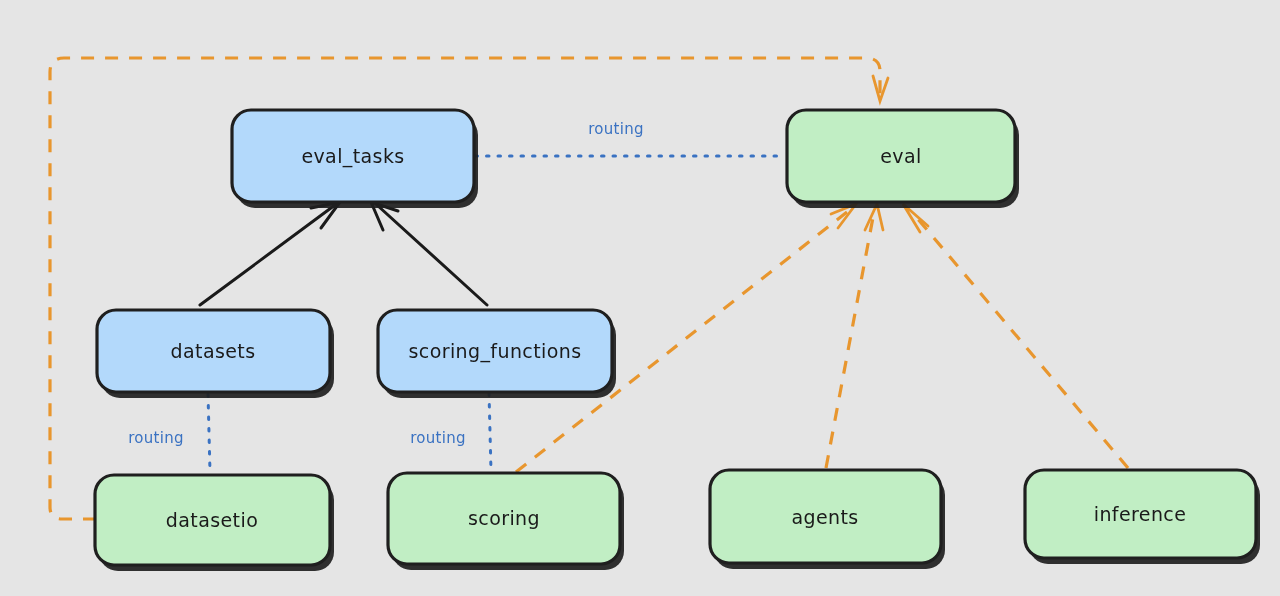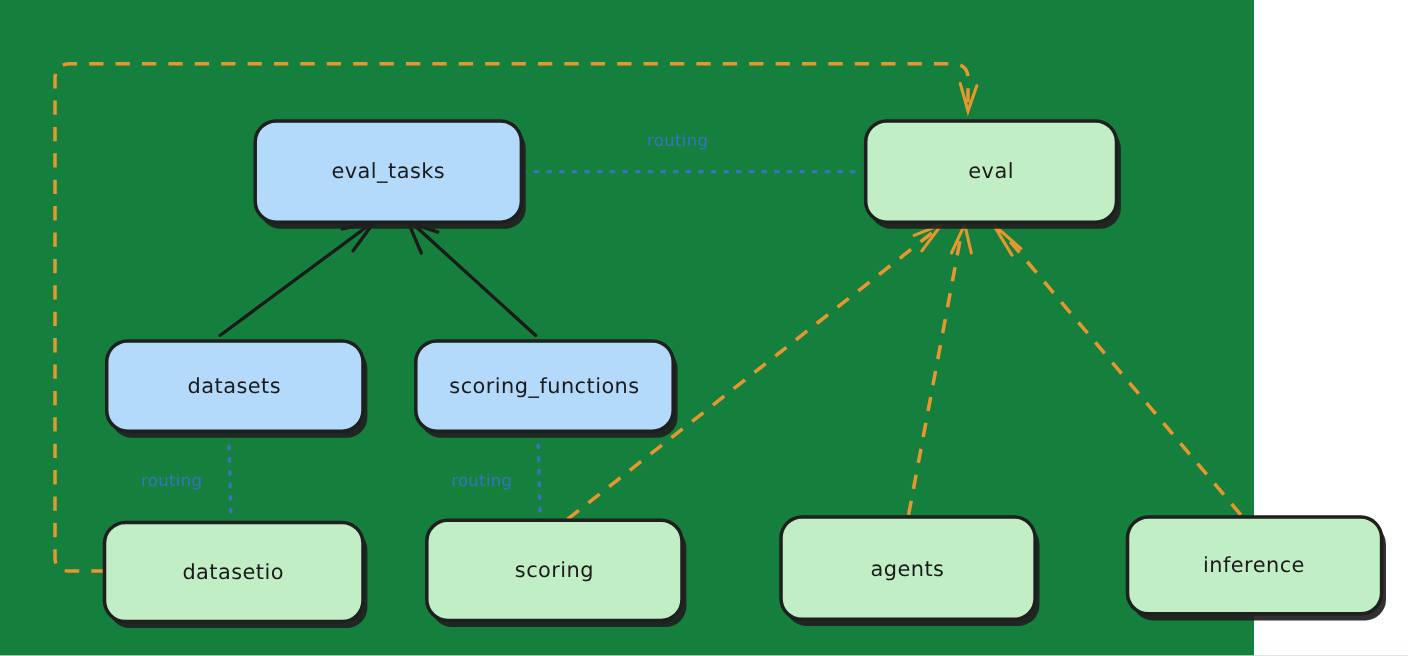--- a/index.html
+++ b/index.html
@@ -8,23 +8,23 @@
     background: #ffffff;
   }
   body {
     width: 1280px;
     height: 596px;
     font-family: "DejaVu Sans", sans-serif;
     overflow: hidden;
   }
   #diagram-root {
     position: relative;
-    width: 1140px;
+    width: 1280px;
     height: 596px;
-    background: #15803d;
+    background: #e5e5e5;
   }
   svg.canvas {
     position: absolute;
     top: 0;
     left: 0;
     width: 1280px;
     height: 596px;
   }
   .node-label {
     font-family: "DejaVu Sans", sans-serif;

